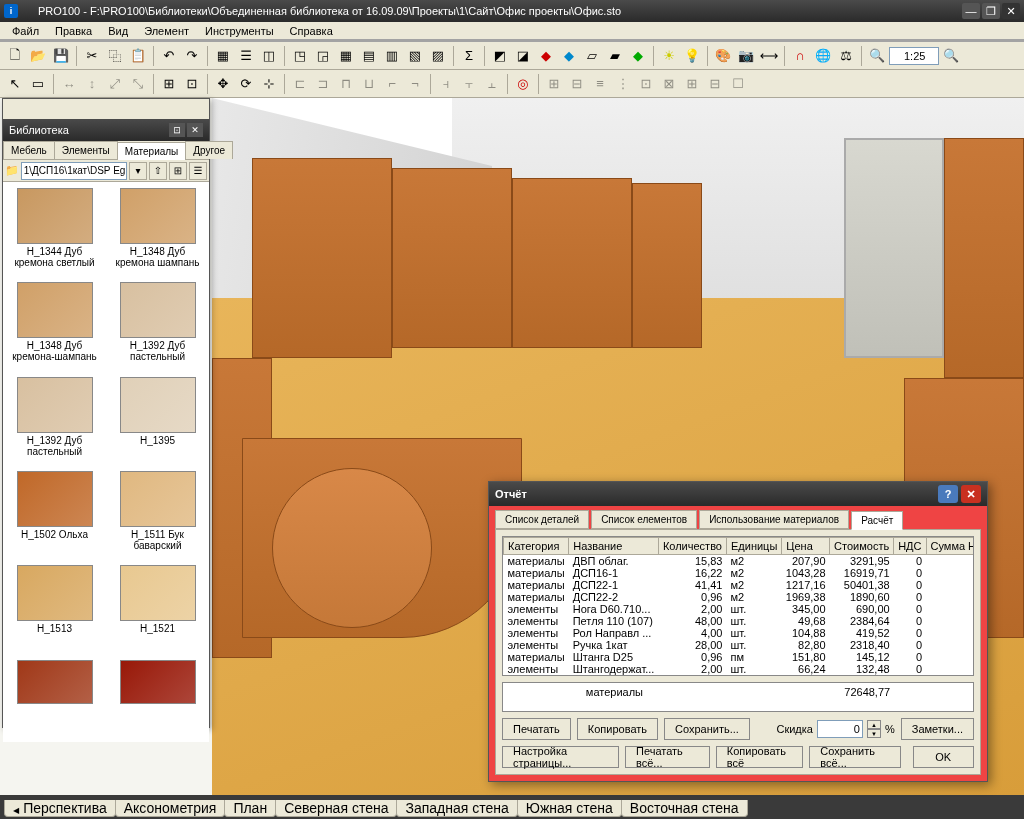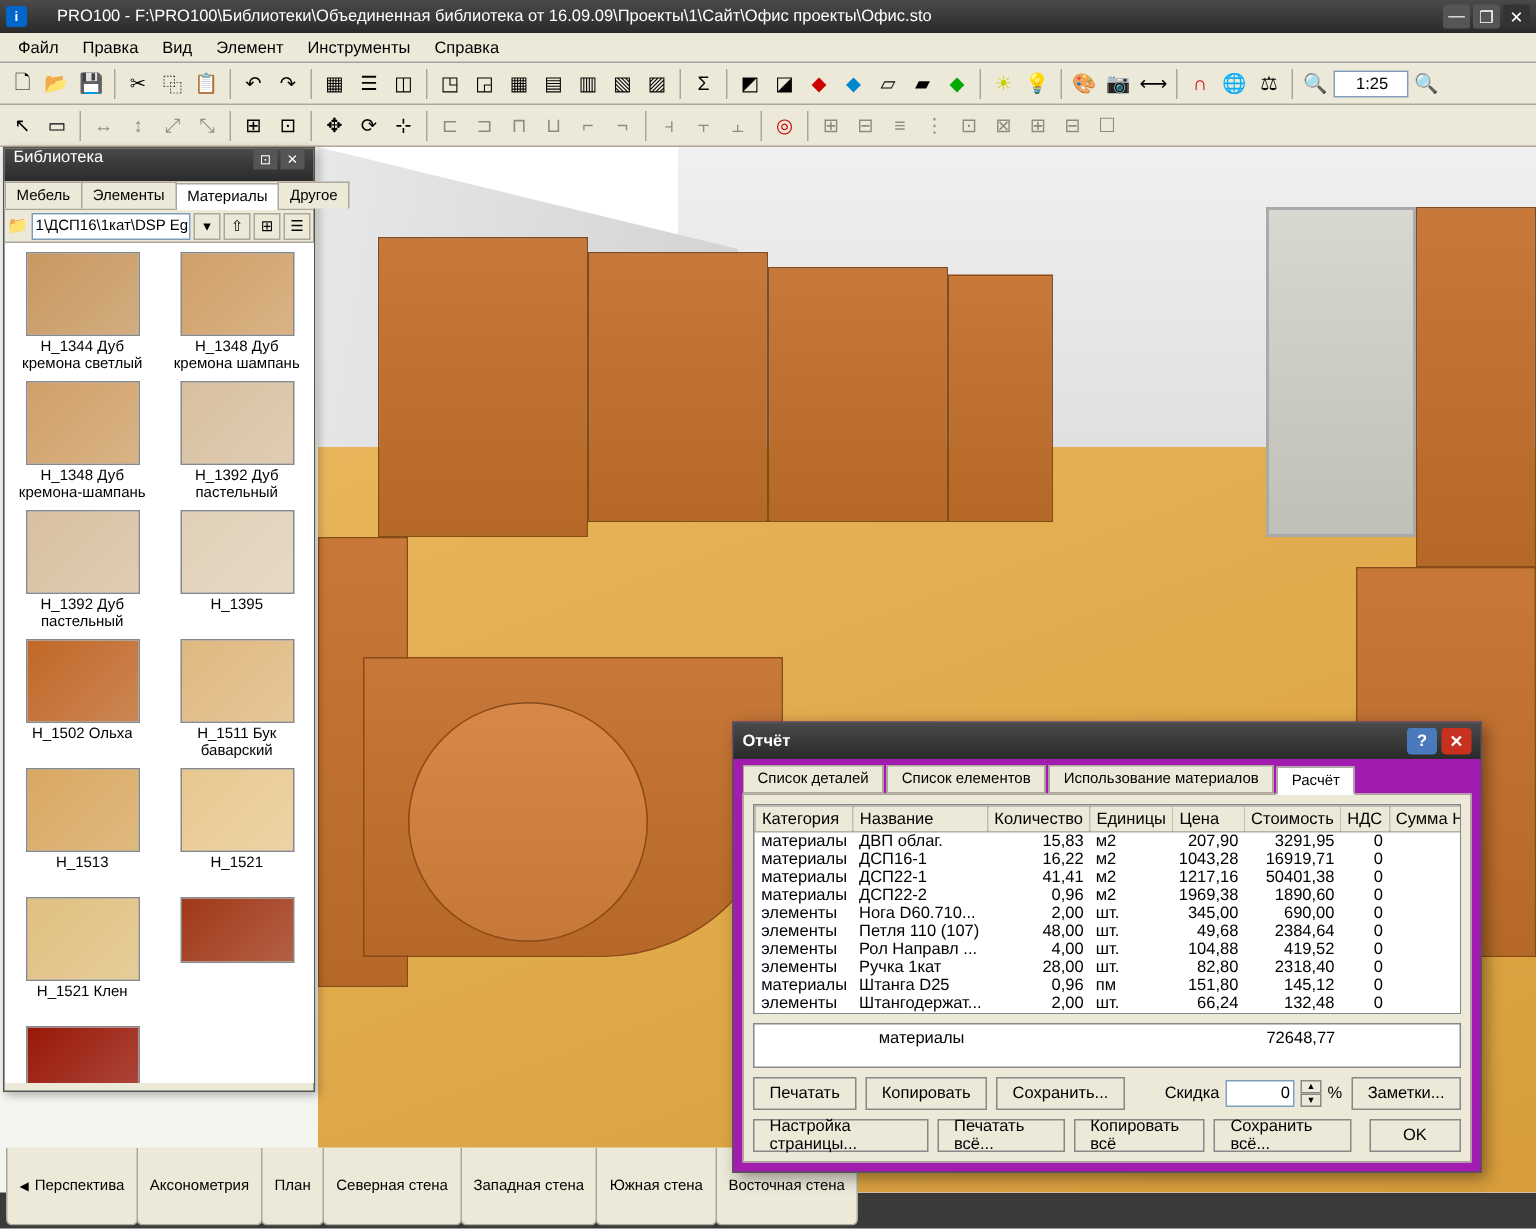--- a/index.html
+++ b/index.html
@@ -7,21 +7,21 @@
 
 
 .titlebar { height: 22px; background: linear-gradient(#4a4a4a,#2a2a2a); color: #fff; display: flex; align-items: center; padding: 0 4px; }
 .titlebar .icon-app { width: 14px; height: 14px; background: #0066cc; border-radius: 2px; margin-right: 4px; display: flex; align-items: center; justify-content: center; color: #fff; font-weight: bold; font-size: 9px; }
 .titlebar .title { flex: 1; font-size: 11px; padding-left: 16px; }
 .win-btns { display: flex; gap: 2px; }
 .win-btn { width: 18px; height: 16px; background: #555; color: #fff; display: flex; align-items: center; justify-content: center; cursor: pointer; border-radius: 2px; }
 .win-btn.close { background: #333; }
 
 
-.menubar { height: 20px; background: #ece9d8; display: flex; align-items: center; padding: 0 4px; border-bottom: 1px solid #a3a3a3; }
+.menubar { height: 20px; background: #ece9d8; display: flex; align-items: center; padding: 0 4px; border-bottom: 3px solid #a3a3a3; }
 .menu-item { padding: 2px 8px; cursor: pointer; }
 
 
 .toolbar { height: 28px; background: #ece9d8; display: flex; align-items: center; padding: 0 4px; gap: 1px; border-bottom: 1px solid #aca899; }
 .tool-btn { width: 22px; height: 22px; display: flex; align-items: center; justify-content: center; cursor: pointer; border: 1px solid transparent; border-radius: 2px; font-size: 13px; }
 .tool-sep { width: 1px; height: 20px; background: #aca899; margin: 0 3px; }
 .zoom-box { width: 50px; height: 18px; border: 1px solid #7f9db9; background: #fff; padding: 0 14px; display: flex; align-items: center; }
 
 
 .workspace { position: absolute; top: 98px; left: 0; right: 0; bottom: 24px; background: #f5f5f0; }
@@ -29,36 +29,36 @@
 
 .scene { position: absolute; top: 0; left: 212px; right: 0; bottom: 0; background: #fff; overflow: hidden; }
 .floor { position: absolute; top: 200px; left: 0; right: 0; bottom: 0; background: linear-gradient(160deg,#e8b55a,#d89d3a); }
 .wall-left { position: absolute; top: 0; left: 0; width: 280px; height: 340px; background: linear-gradient(100deg,#e8e8e8,#d0d0d0); clip-path: polygon(0 0, 100% 20%, 100% 70%, 0 100%); }
 .wall-right { position: absolute; top: 0; right: 0; left: 240px; height: 300px; background: linear-gradient(180deg,#f0f0f0,#d8d8d8); }
 .cabinet { position: absolute; background: linear-gradient(#c87838,#b56828); border: 1px solid #8a4a18; }
 .door { position: absolute; background: linear-gradient(#d8d8d0,#c0c0b8); border: 2px solid #aaa; }
 
 
 .library { position: absolute; top: 0; left: 2px; width: 208px; height: 630px; background: #ece9d8; border: 1px solid #555; box-shadow: 2px 2px 6px rgba(0,0,0,0.3); z-index: 10; }
-.lib-title { height: 22px; background: linear-gradient(#4a4a4a,#2a2a2a); color: #fff; display: flex; padding: 0 6px; }
+.lib-title { height: 22px; background: linear-gradient(#4a4a4a,#2a2a2a); color: #fff; display: flex; align-items: center; padding: 0 6px; margin-top: 20px; }
 .lib-title .txt { flex: 1; }
 .lib-title .btn { width: 16px; height: 14px; background: #555; margin-left: 2px; cursor: pointer; display: flex; align-items: center; justify-content: center; font-size: 9px; }
 .lib-tabs { display: flex; background: #ece9d8; border-bottom: 1px solid #aca899; }
 .lib-tab { padding: 3px 7px; border: 1px solid #aca899; border-bottom: none; background: #ece9d8; cursor: pointer; margin-right: -1px; font-size: 10px; }
 .lib-tab.active { background: #fff; position: relative; top: 1px; }
 .lib-path { height: 22px; display: flex; align-items: center; padding: 2px; gap: 2px; border-bottom: 1px solid #aca899; }
 .lib-path-box { flex: 1; height: 18px; border: 1px solid #7f9db9; background: #fff; padding: 0 2px; display: flex; align-items: center; overflow: hidden; white-space: nowrap; font-size: 10px; }
 .lib-path .btn { width: 18px; height: 18px; border: 1px solid #aca899; background: #ece9d8; cursor: pointer; display: flex; align-items: center; justify-content: center; font-size: 10px; }
 .swatches { height: 560px; overflow-y: auto; background: #fff; padding: 6px 4px; display: grid; grid-template-columns: 1fr 1fr; gap: 6px 8px; }
 .swatch { display: flex; flex-direction: column; align-items: center; cursor: pointer; }
 .swatch-img { width: 76px; height: 56px; border: 1px solid #888; }
 .swatch-lbl { text-align: center; font-size: 10px; line-height: 11px; margin-top: 2px; height: 22px; overflow: hidden; }
 
 
-.dialog { position: absolute; left: 488px; top: 383px; width: 500px; background: #a21caf; border: 1px solid #555; box-shadow: 3px 3px 10px rgba(0,0,0,0.4); z-index: 20; }
+.dialog { position: absolute; left: 488px; top: 383px; width: 500px; background: #ef4444; border: 1px solid #555; box-shadow: 3px 3px 10px rgba(0,0,0,0.4); z-index: 20; }
 .dlg-title { height: 24px; background: linear-gradient(#4a4a4a,#2a2a2a); color: #fff; display: flex; align-items: center; padding: 0 6px; }
 .dlg-title .txt { flex: 1; font-weight: bold; }
 .dlg-title .btn { width: 20px; height: 18px; margin-left: 3px; cursor: pointer; display: flex; align-items: center; justify-content: center; border-radius: 3px; }
 .dlg-title .help { background: #4a7abc; color: #fff; font-weight: bold; }
 .dlg-title .close { background: #c83020; color: #fff; font-weight: bold; }
 .dlg-tabs { display: flex; padding: 4px 6px 0; }
 .dlg-tab { padding: 3px 9px; border: 1px solid #aca899; background: #ece9d8; cursor: pointer; margin-right: 2px; font-size: 10px; }
 .dlg-tab.active { background: #fff; border-bottom-color: #fff; position: relative; top: 1px; }
 .dlg-body { margin: 0 6px 6px; border: 1px solid #aca899; background: #ece9d8; padding: 6px; }
 .rpt-table-wrap { border: 1px solid #888; background: #fff; height: 140px; overflow: auto; }
@@ -71,21 +71,21 @@
 .rpt-total-wrap td { padding: 1px 4px; }
 .dlg-row { display: flex; gap: 6px; margin-top: 6px; align-items: center; }
 .dlg-btn { height: 22px; padding: 0 10px; border: 1px solid #888; background: #ece9d8; cursor: pointer; display: flex; align-items: center; font-size: 11px; }
 .discount { margin-left: auto; display: flex; align-items: center; gap: 4px; }
 .discount input { width: 46px; height: 18px; border: 1px solid #7f9db9; text-align: right; padding: 0 2px; font-size: 11px; }
 .spinner { width: 14px; height: 18px; display: flex; flex-direction: column; }
 .spinner div { flex: 1; border: 1px solid #888; background: #ece9d8; font-size: 6px; display: flex; align-items: center; justify-content: center; cursor: pointer; }
 
 
 .bottom-tabs { position: absolute; bottom: 2px; left: 4px; display: flex; height: 20px; align-items: flex-end; }
-.view-tab { padding: 20px 8px; border: 1px solid #aca899; border-top: none; background: #ece9d8; cursor: pointer; font-size: 10px; margin-right: -1px; border-radius: 0 0 4px 4px; }
+.view-tab { padding: 0 8px; border: 1px solid #aca899; border-top: none; background: #ece9d8; cursor: pointer; font-size: 14px; margin-right: -1px; border-radius: 0 0 4px 4px; }
 .view-tab:first-child::before { content: "◀"; margin-right: 4px; font-size: 8px; }
 
 .half { width: 76px; height: 44px; }
 </style>
 </head>
 <body>
 
 <div class="titlebar">
   <div class="icon-app">i</div>
   <div class="title">PRO100 - F:\PRO100\Библиотеки\Объединенная библиотека от 16.09.09\Проекты\1\Сайт\Офис проекты\Офис.sto</div>
@@ -266,24 +266,20 @@
           <div class="swatch-img" style="background: linear-gradient(135deg, rgb(224, 184, 128), rgba(224, 184, 128, 0.8));"></div>
           <div class="swatch-lbl">Н_1511 Бук баварский</div>
         </div>
         <div class="swatch">
           <div class="swatch-img" style="background: linear-gradient(135deg, rgb(216, 168, 96), rgba(216, 168, 96, 0.8));"></div>
           <div class="swatch-lbl">Н_1513</div>
         </div>
         <div class="swatch">
           <div class="swatch-img" style="background: linear-gradient(135deg, rgb(232, 200, 144), rgba(232, 200, 144, 0.8));"></div>
           <div class="swatch-lbl">Н_1521</div>
-        </div>
-        <div class="swatch">
-          <div class="swatch-img" style="background: linear-gradient(135deg, rgb(224, 192, 128), rgba(224, 192, 128, 0.8));"></div>
-          <div class="swatch-lbl">Н_1521 Клен</div>
         </div>
         <div class="swatch">
           <div class="swatch-img half" style="background: linear-gradient(135deg, rgb(160, 56, 24), rgba(160, 56, 24, 0.8));"></div>
           <div class="swatch-lbl"></div>
         </div>
         <div class="swatch">
           <div class="swatch-img half" style="background: linear-gradient(135deg, rgb(152, 24, 8), rgba(152, 24, 8, 0.8));"></div>
         </div>
       </div>
   </div>

